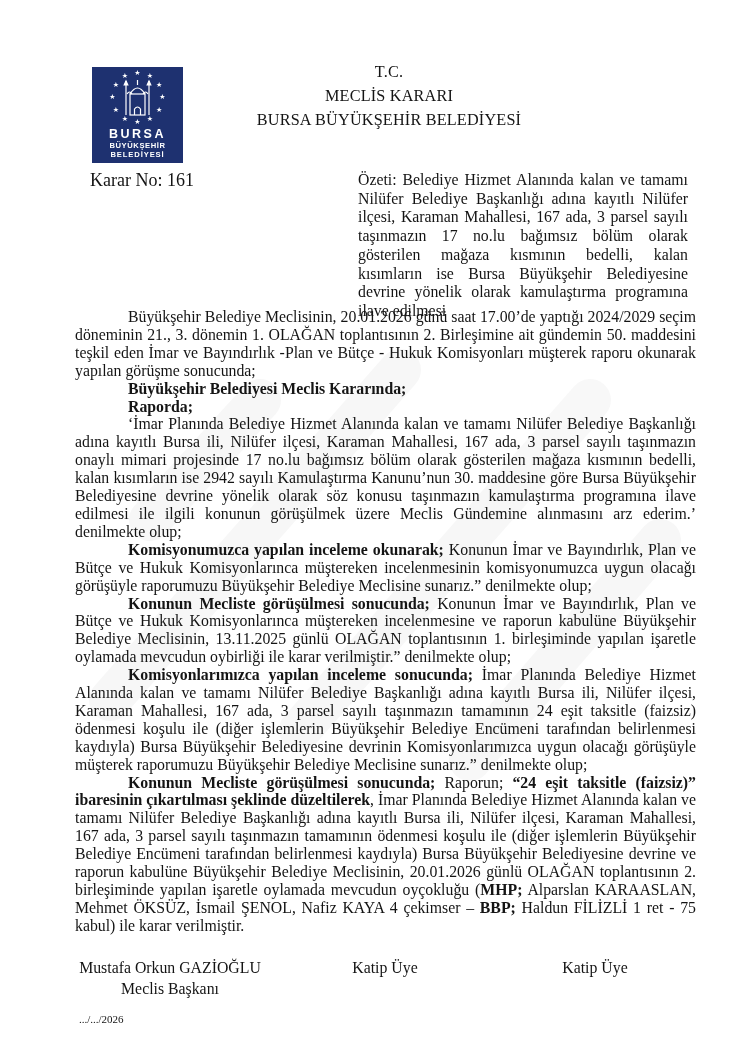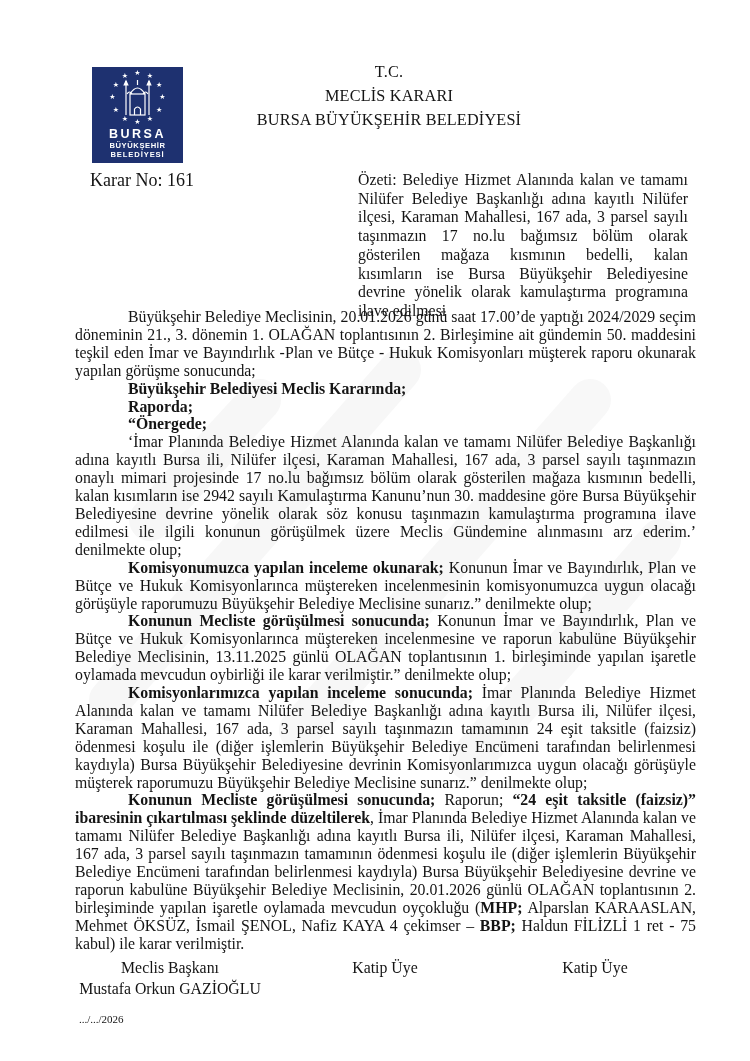--- a/index.html
+++ b/index.html
@@ -116,31 +116,30 @@
     </div>
 
     <div class="karar-no">Karar No: 161</div>
 
     <div class="summary">Özeti: Belediye Hizmet Alanında kalan ve tamamı Nilüfer Belediye Başkanlığı adına kayıtlı Nilüfer ilçesi, Karaman Mahallesi, 167 ada, 3 parsel sayılı taşınmazın 17 no.lu bağımsız bölüm olarak gösterilen mağaza kısmının bedelli, kalan kısımların ise Bursa Büyükşehir Belediyesine devrine yönelik olarak kamulaştırma programına ilave edilmesi</div>
 
     <div class="body-text">
       <p><span>Büyükşehir Belediye Meclisinin, 20.01.2026 günü saat 17.00’de yaptığı 2024/2029 seçim döneminin 21., 3. dönemin 1. OLAĞAN toplantısının 2. Birleşimine ait gündemin 50. maddesini teşkil eden İmar ve Bayındırlık -Plan ve Bütçe - Hukuk Komisyonları müşterek raporu okunarak yapılan görüşme sonucunda;</span></p>
       <p><span class="b">Büyükşehir Belediyesi Meclis Kararında;</span></p>
       <p><span class="b">Raporda;</span></p>
-      <p><span class="b">“Önergede;</span></p>
       <p><span>‘İmar Planında Belediye Hizmet Alanında kalan ve tamamı Nilüfer Belediye Başkanlığı adına kayıtlı Bursa ili, Nilüfer ilçesi, Karaman Mahallesi, 167 ada, 3 parsel sayılı taşınmazın onaylı mimari projesinde 17 no.lu bağımsız bölüm olarak gösterilen mağaza kısmının bedelli, kalan kısımların ise 2942 sayılı Kamulaştırma Kanunu’nun 30. maddesine göre Bursa Büyükşehir Belediyesine devrine yönelik olarak söz konusu taşınmazın kamulaştırma programına ilave edilmesi ile ilgili konunun görüşülmek üzere Meclis Gündemine alınmasını arz ederim.’ denilmekte olup;</span></p>
       <p><span class="b">Komisyonumuzca yapılan inceleme okunarak;</span><span> Konunun İmar ve Bayındırlık, Plan ve Bütçe ve Hukuk Komisyonlarınca müştereken incelenmesinin komisyonumuzca uygun olacağı görüşüyle raporumuzu Büyükşehir Belediye Meclisine sunarız.” denilmekte olup;</span></p>
       <p><span class="b">Konunun Mecliste görüşülmesi sonucunda;</span><span> Konunun İmar ve Bayındırlık, Plan ve Bütçe ve Hukuk Komisyonlarınca müştereken incelenmesine ve raporun kabulüne Büyükşehir Belediye Meclisinin, 13.11.2025 günlü OLAĞAN toplantısının 1. birleşiminde yapılan işaretle oylamada mevcudun oybirliği ile karar verilmiştir.” denilmekte olup;</span></p>
       <p><span class="b">Komisyonlarımızca yapılan inceleme sonucunda;</span><span> İmar Planında Belediye Hizmet Alanında kalan ve tamamı Nilüfer Belediye Başkanlığı adına kayıtlı Bursa ili, Nilüfer ilçesi, Karaman Mahallesi, 167 ada, 3 parsel sayılı taşınmazın tamamının 24 eşit taksitle (faizsiz) ödenmesi koşulu ile (diğer işlemlerin Büyükşehir Belediye Encümeni tarafından belirlenmesi kaydıyla) Bursa Büyükşehir Belediyesine devrinin Komisyonlarımızca uygun olacağı görüşüyle müşterek raporumuzu Büyükşehir Belediye Meclisine sunarız.” denilmekte olup;</span></p>
       <p><span class="b">Konunun Mecliste görüşülmesi sonucunda;</span><span> Raporun; </span><span class="b">“24 eşit taksitle (faizsiz)” ibaresinin çıkartılması şeklinde düzeltilerek</span><span>, İmar Planında Belediye Hizmet Alanında kalan ve tamamı Nilüfer Belediye Başkanlığı adına kayıtlı Bursa ili, Nilüfer ilçesi, Karaman Mahallesi, 167 ada, 3 parsel sayılı taşınmazın tamamının ödenmesi koşulu ile (diğer işlemlerin Büyükşehir Belediye Encümeni tarafından belirlenmesi kaydıyla) Bursa Büyükşehir Belediyesine devrine ve raporun kabulüne Büyükşehir Belediye Meclisinin, 20.01.2026 günlü OLAĞAN toplantısının 2. birleşiminde yapılan işaretle oylamada mevcudun oyçokluğu (</span><span class="b">MHP;</span><span> Alparslan KARAASLAN, Mehmet ÖKSÜZ, İsmail ŞENOL, Nafiz KAYA 4 çekimser – </span><span class="b">BBP;</span><span> Haldun FİLİZLİ 1 ret - 75 kabul)  ile karar verilmiştir.</span></p>
     </div>
 
     <div class="sig sig1">
+      <div>Mustafa Orkun GAZİOĞLU</div>
       <div>Meclis Başkanı</div>
-      <div>Mustafa Orkun GAZİOĞLU</div>
     </div>
     <div class="sig sig2">
       <div>Katip Üye</div>
     </div>
     <div class="sig sig3">
       <div>Katip Üye</div>
     </div>
 
     <div class="date-line">.../.../2026</div>
 

